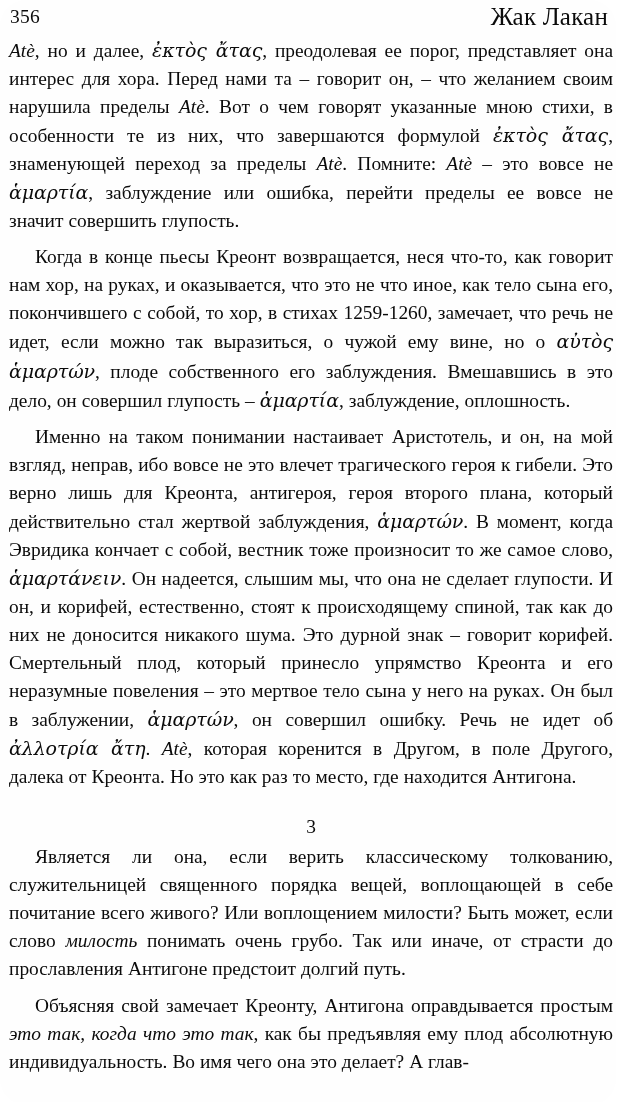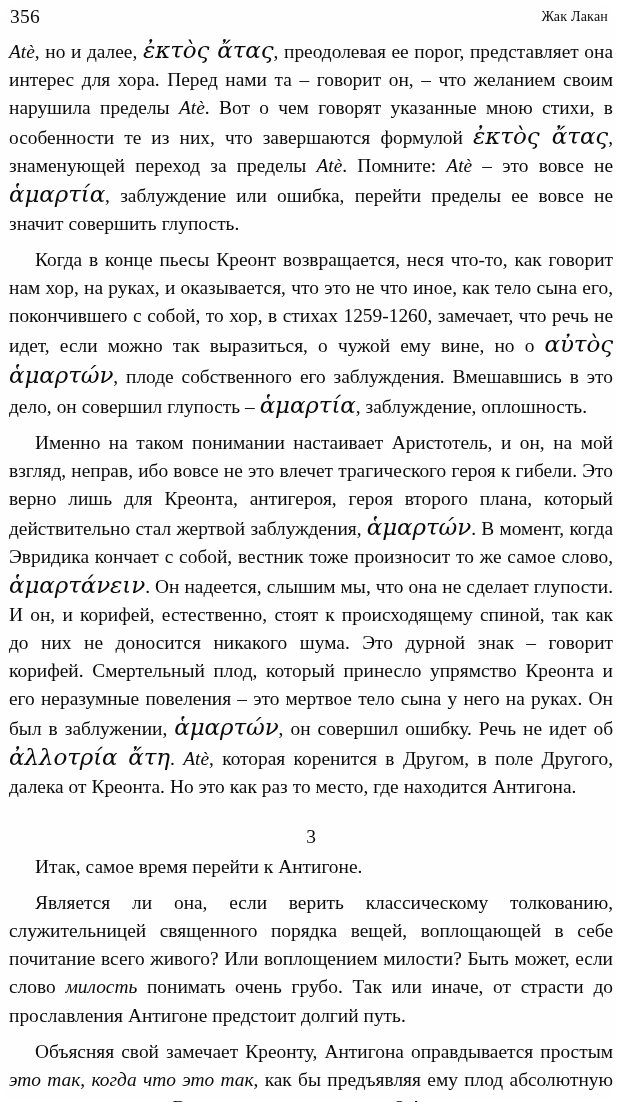--- a/index.html
+++ b/index.html
@@ -37,21 +37,21 @@
     justify-content: space-between;
     font-size: 19.5px;
     line-height: 26px;
     letter-spacing: 0.1px;
   }
   .folio {
     font-size: 19.5px;
     letter-spacing: 0.3px;
   }
   .head-title {
-    font-size: 14px;
+    font-size: 25px;
     letter-spacing: 0.2px;
   }
 
   
   .textblock {
     position: absolute;
     top: 36px;
     left: 9px;
     width: 604px;
   }
@@ -74,21 +74,21 @@
   }
 
   
   i.lat {
     font-style: italic;
   }
   
   i.gr {
     font-style: italic;
     font-family: "DejaVu Serif", "Liberation Serif", serif;
-    font-size: 23px;
+    font-size: 19px;
     letter-spacing: -0.1px;
   }
   i.ru {
   }
 
   
   .section-number {
     margin: 0;
     padding: 0;
     text-align: center;
@@ -123,21 +123,20 @@
     <p class="para"><i class="lat">Atè</i><span>, но и далее, </span><i class="gr">ἐκτὸς  ἄτας</i><span>, преодолевая ее порог, представляет она интерес для хора. Перед нами та – говорит он, – что желанием своим нарушила пределы </span><i class="lat">Atè</i><span>. Вот о чем говорят указанные мною стихи, в особенности те из них, что завершаются формулой </span><i class="gr">ἐκτὸς ἄτας</i><span>, знаменующей переход за пределы </span><i class="lat">Atè</i><span>. Помните: </span><i class="lat">Atè</i><span> – это вовсе не </span><i class="gr">ἁμαρτία</i><span>, заблуждение или ошибка, перейти пределы ее вовсе не значит совершить глупость.</span></p>
 
     <p class="para indent"><span>Когда в конце пьесы Креонт возвращается, неся что-то, как говорит нам хор, на руках, и оказывается, что это не что иное, как тело сына его, покончившего с собой, то хор, в стихах 1259-1260, замечает, что речь не идет, если можно так выразиться, о чужой ему вине, но о </span><i class="gr">αὐτὸς  ἁμαρτών</i><span>, плоде собственного его заблуждения. Вмешавшись в это дело, он совершил глупость – </span><i class="gr">ἁμαρτία</i><span>, заблуждение, оплошность.</span></p>
 
     <p class="para indent"><span>Именно на таком понимании настаивает Аристотель, и он, на мой взгляд, неправ, ибо вовсе не это влечет трагического героя к гибели. Это верно лишь для Креонта, антигероя, героя второго плана, который действительно стал жертвой заблуждения, </span><i class="gr">ἁμαρτών</i><span>. В момент, когда Эвридика кончает с собой, вестник тоже произносит то же самое слово, </span><i class="gr">ἁμαρτάνειν</i><span>. Он надеется, слышим мы, что она не сделает глупости. И он, и корифей, естественно, стоят к происходящему спиной, так как до них не доносится никакого шума. Это дурной знак – говорит корифей. Смертельный плод, который принесло упрямство Креонта и его неразумные повеления – это мертвое тело сына у него на руках. Он был в заблужении, </span><i class="gr">ἁμαρτών</i><span>, он совершил ошибку. Речь не идет об </span><i class="gr">ἀλλοτρία ἄτη</i><span>. </span><i class="lat">Atè</i><span>, которая коренится в Другом, в поле Другого, далека от Креонта. Но это как раз то место, где находится Антигона.</span></p>
 
     <div class="spacer-before-section"></div>
     <p class="section-number">3</p>
     <div class="spacer-after-section"></div>
 
-    <p class="para indent"><span>Итак, самое время перейти к Антигоне.</span></p>
 
     <p class="para indent"><span>Является ли она, если верить классическому толкованию, служительницей священного порядка вещей, воплощающей в себе почитание всего живого? Или воплощением милости? Быть может, если слово </span><i class="ru">милость</i><span> понимать очень грубо. Так или иначе, от страсти до прославления Антигоне предстоит долгий путь.</span></p>
 
     <p class="para indent"><span>Объясняя свой замечает Креонту, Антигона оправдывается простым </span><i class="ru">это так, когда что это так</i><span>, как бы предъявляя ему плод абсолютную индивидуальность. Во имя чего она это делает? А глав-</span></p>
 
   </div>
 
   <div class="bottom-edge"></div>
 </div>
 

